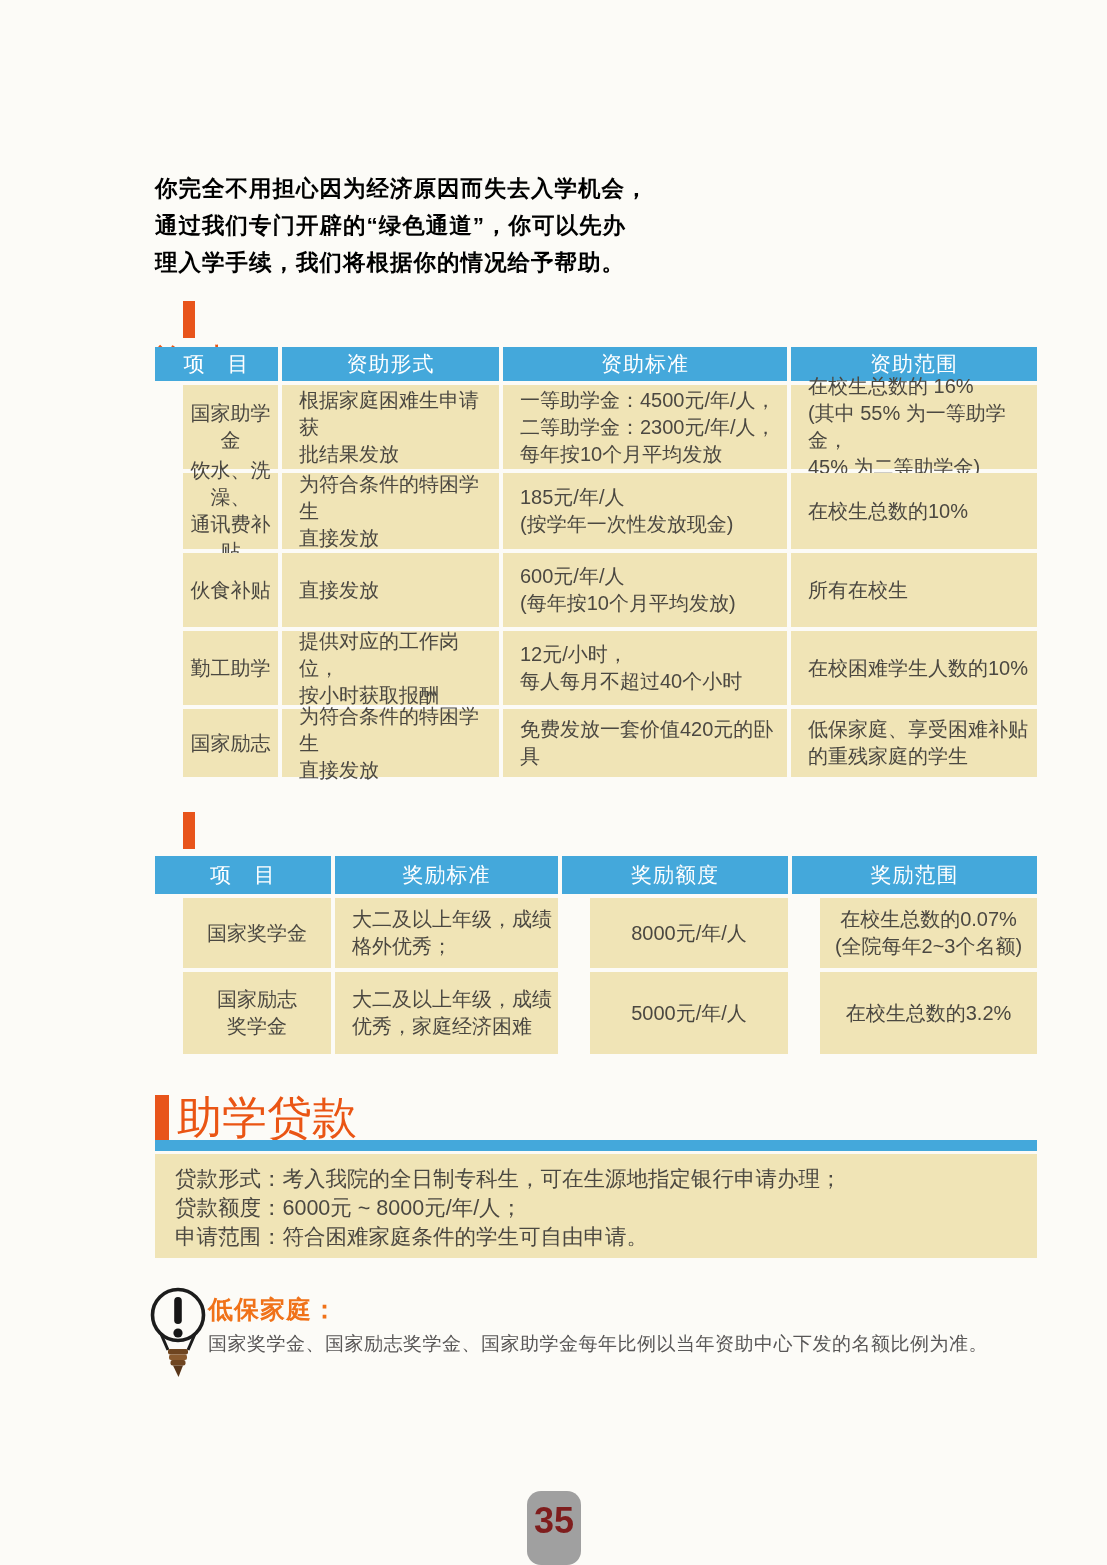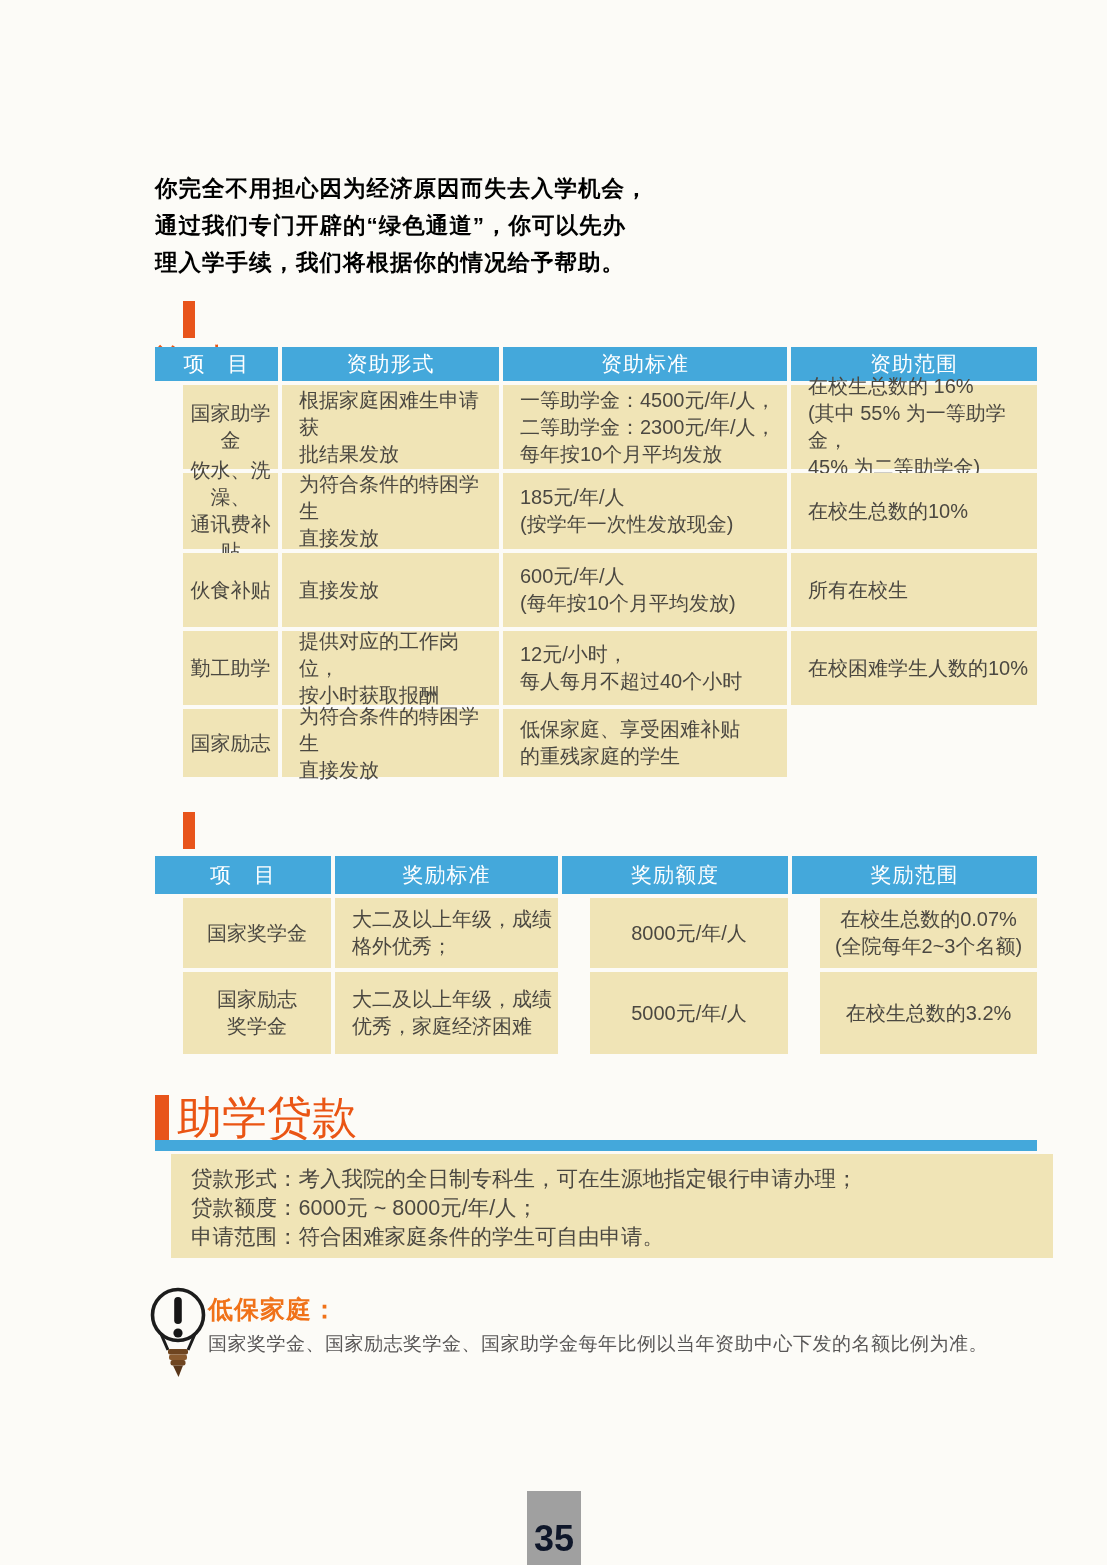--- a/index.html
+++ b/index.html
@@ -49,34 +49,34 @@
     background:#f0e4b6; font-size:20px; line-height:27px;
     display:flex; align-items:center; white-space:pre-line;
   }
   .td.c { justify-content:center; text-align:center;margin-left:28px; }
   .td.l { padding-left:17px; padding-right:6px; }
 
   
   .loan-strip { left:155px; top:1140px; width:882px; height:11px; background:#44a8db; }
   .loan-box {
     left:155px; top:1154px; width:882px; height:104px;
-    background:#f0e4b6; padding:11px 10px 0 20px;margin-left:16px;
+    background:#f0e4b6; padding:11px 10px 0 20px;
   }
   .loan-line { font-size:21.5px; line-height:29px; color:#4b4841; }
 
   
   .notice-title { left:208px; top:1293px; font-size:25px; font-weight:bold; color:#f07219; letter-spacing:1px; }
   .notice-body { left:208px; top:1331px; font-size:19px; color:#595757; letter-spacing:0.5px; }
   .bulb { left:149px; top:1286px; }
 
   
   .page-num {
     left:527px; top:1491px; width:54px; height:74px;
-    background:#a0a0a0; color:#0f172a; font-size:36px; font-weight:bold;
-    display:flex; justify-content:center; padding-top:27px;
+    background:#a0a0a0; color:#7f1d1d; font-size:36px; font-weight:bold;
+    display:flex; justify-content:center; padding-top:9px;border-radius:14px;
   }
 </style>
 </head>
 <body>
 
 <div class="abs intro">你完全不用担心因为经济原因而失去入学机会，
 通过我们专门开辟的“绿色通道”，你可以先办
 理入学手续，我们将根据你的情况给予帮助。</div>
 
 <div class="abs heading h-small" style="left:155px; top:301px;">
@@ -117,20 +117,21 @@
   <div class="td c">勤工助学</div>
   <div class="td l">提供对应的工作岗位，
 按小时获取报酬</div>
   <div class="td l">12元/小时，
 每人每月不超过40个小时</div>
   <div class="td l">在校困难学生人数的10%</div>
 
   <div class="td c">国家励志</div>
   <div class="td l">为符合条件的特困学生
 直接发放</div>
+  <div class="td l">免费发放一套价值420元的卧具</div>
   <div class="td l">低保家庭、享受困难补贴
 的重残家庭的学生</div>
 </div>
 
 <div class="abs heading h-small" style="left:155px; top:812px;">
   <span class="bar"></span>
   <span>奖励</span>
 </div>
 
 <div class="abs grid t-reward">

